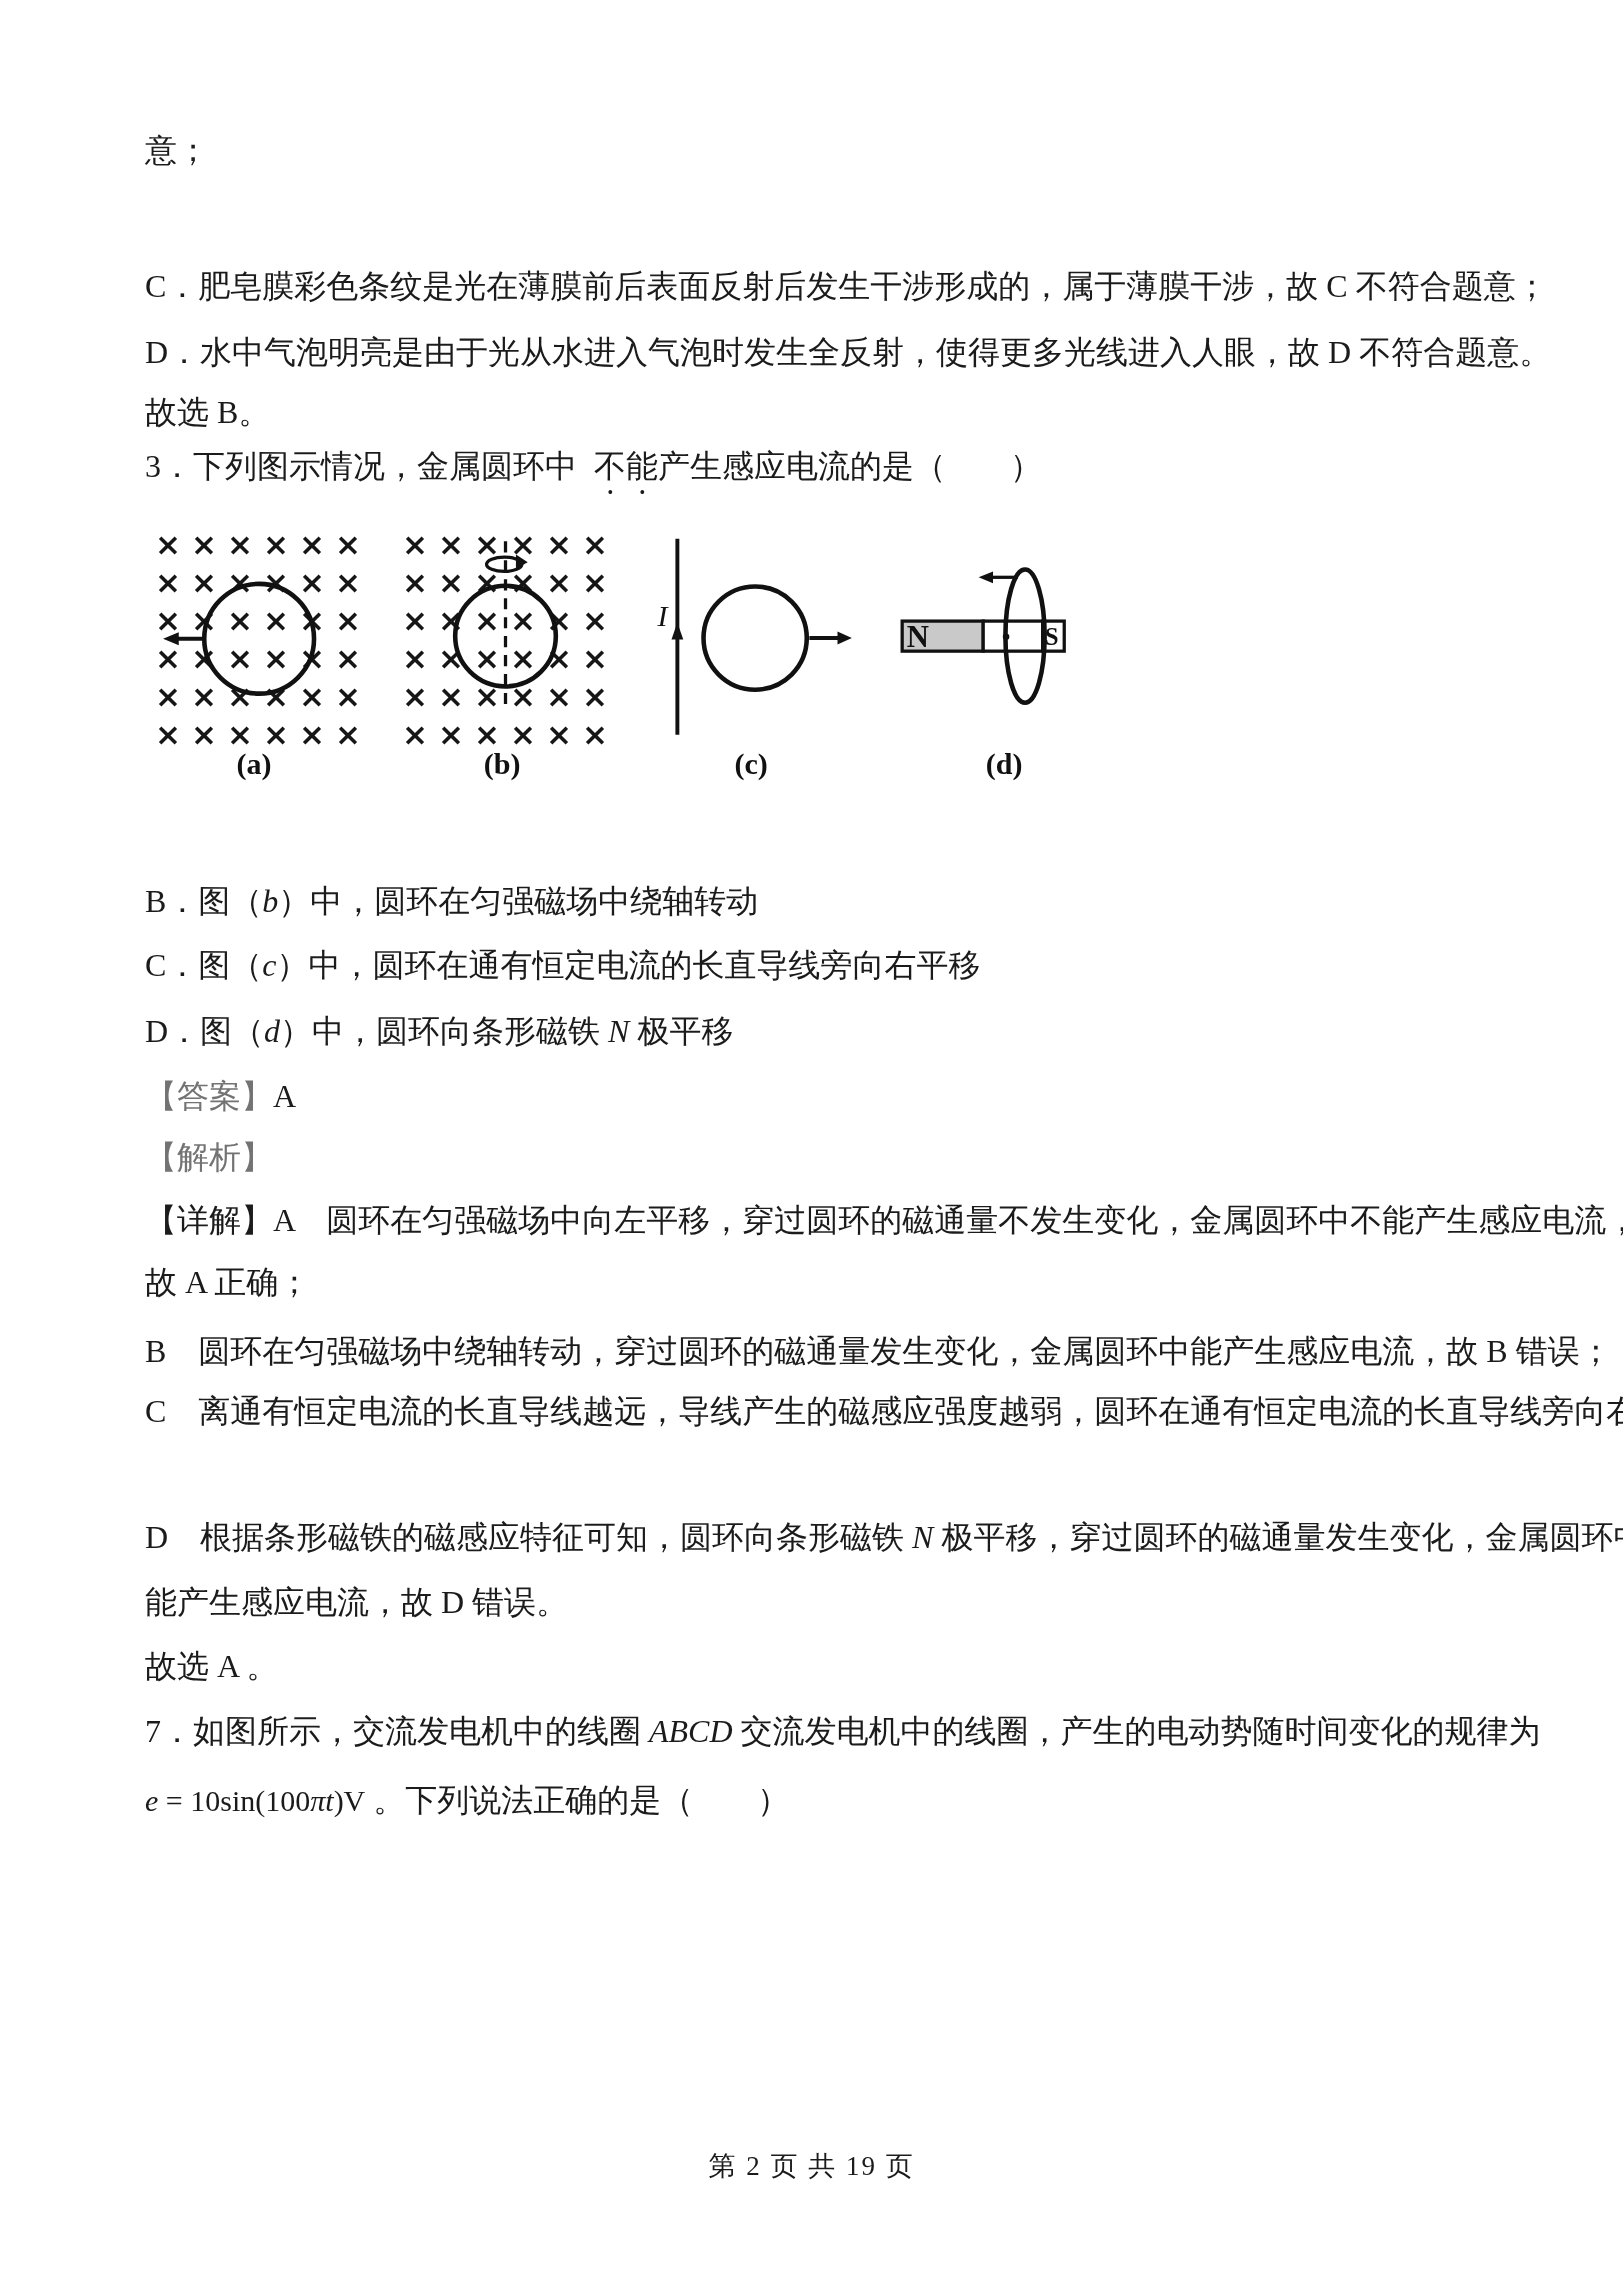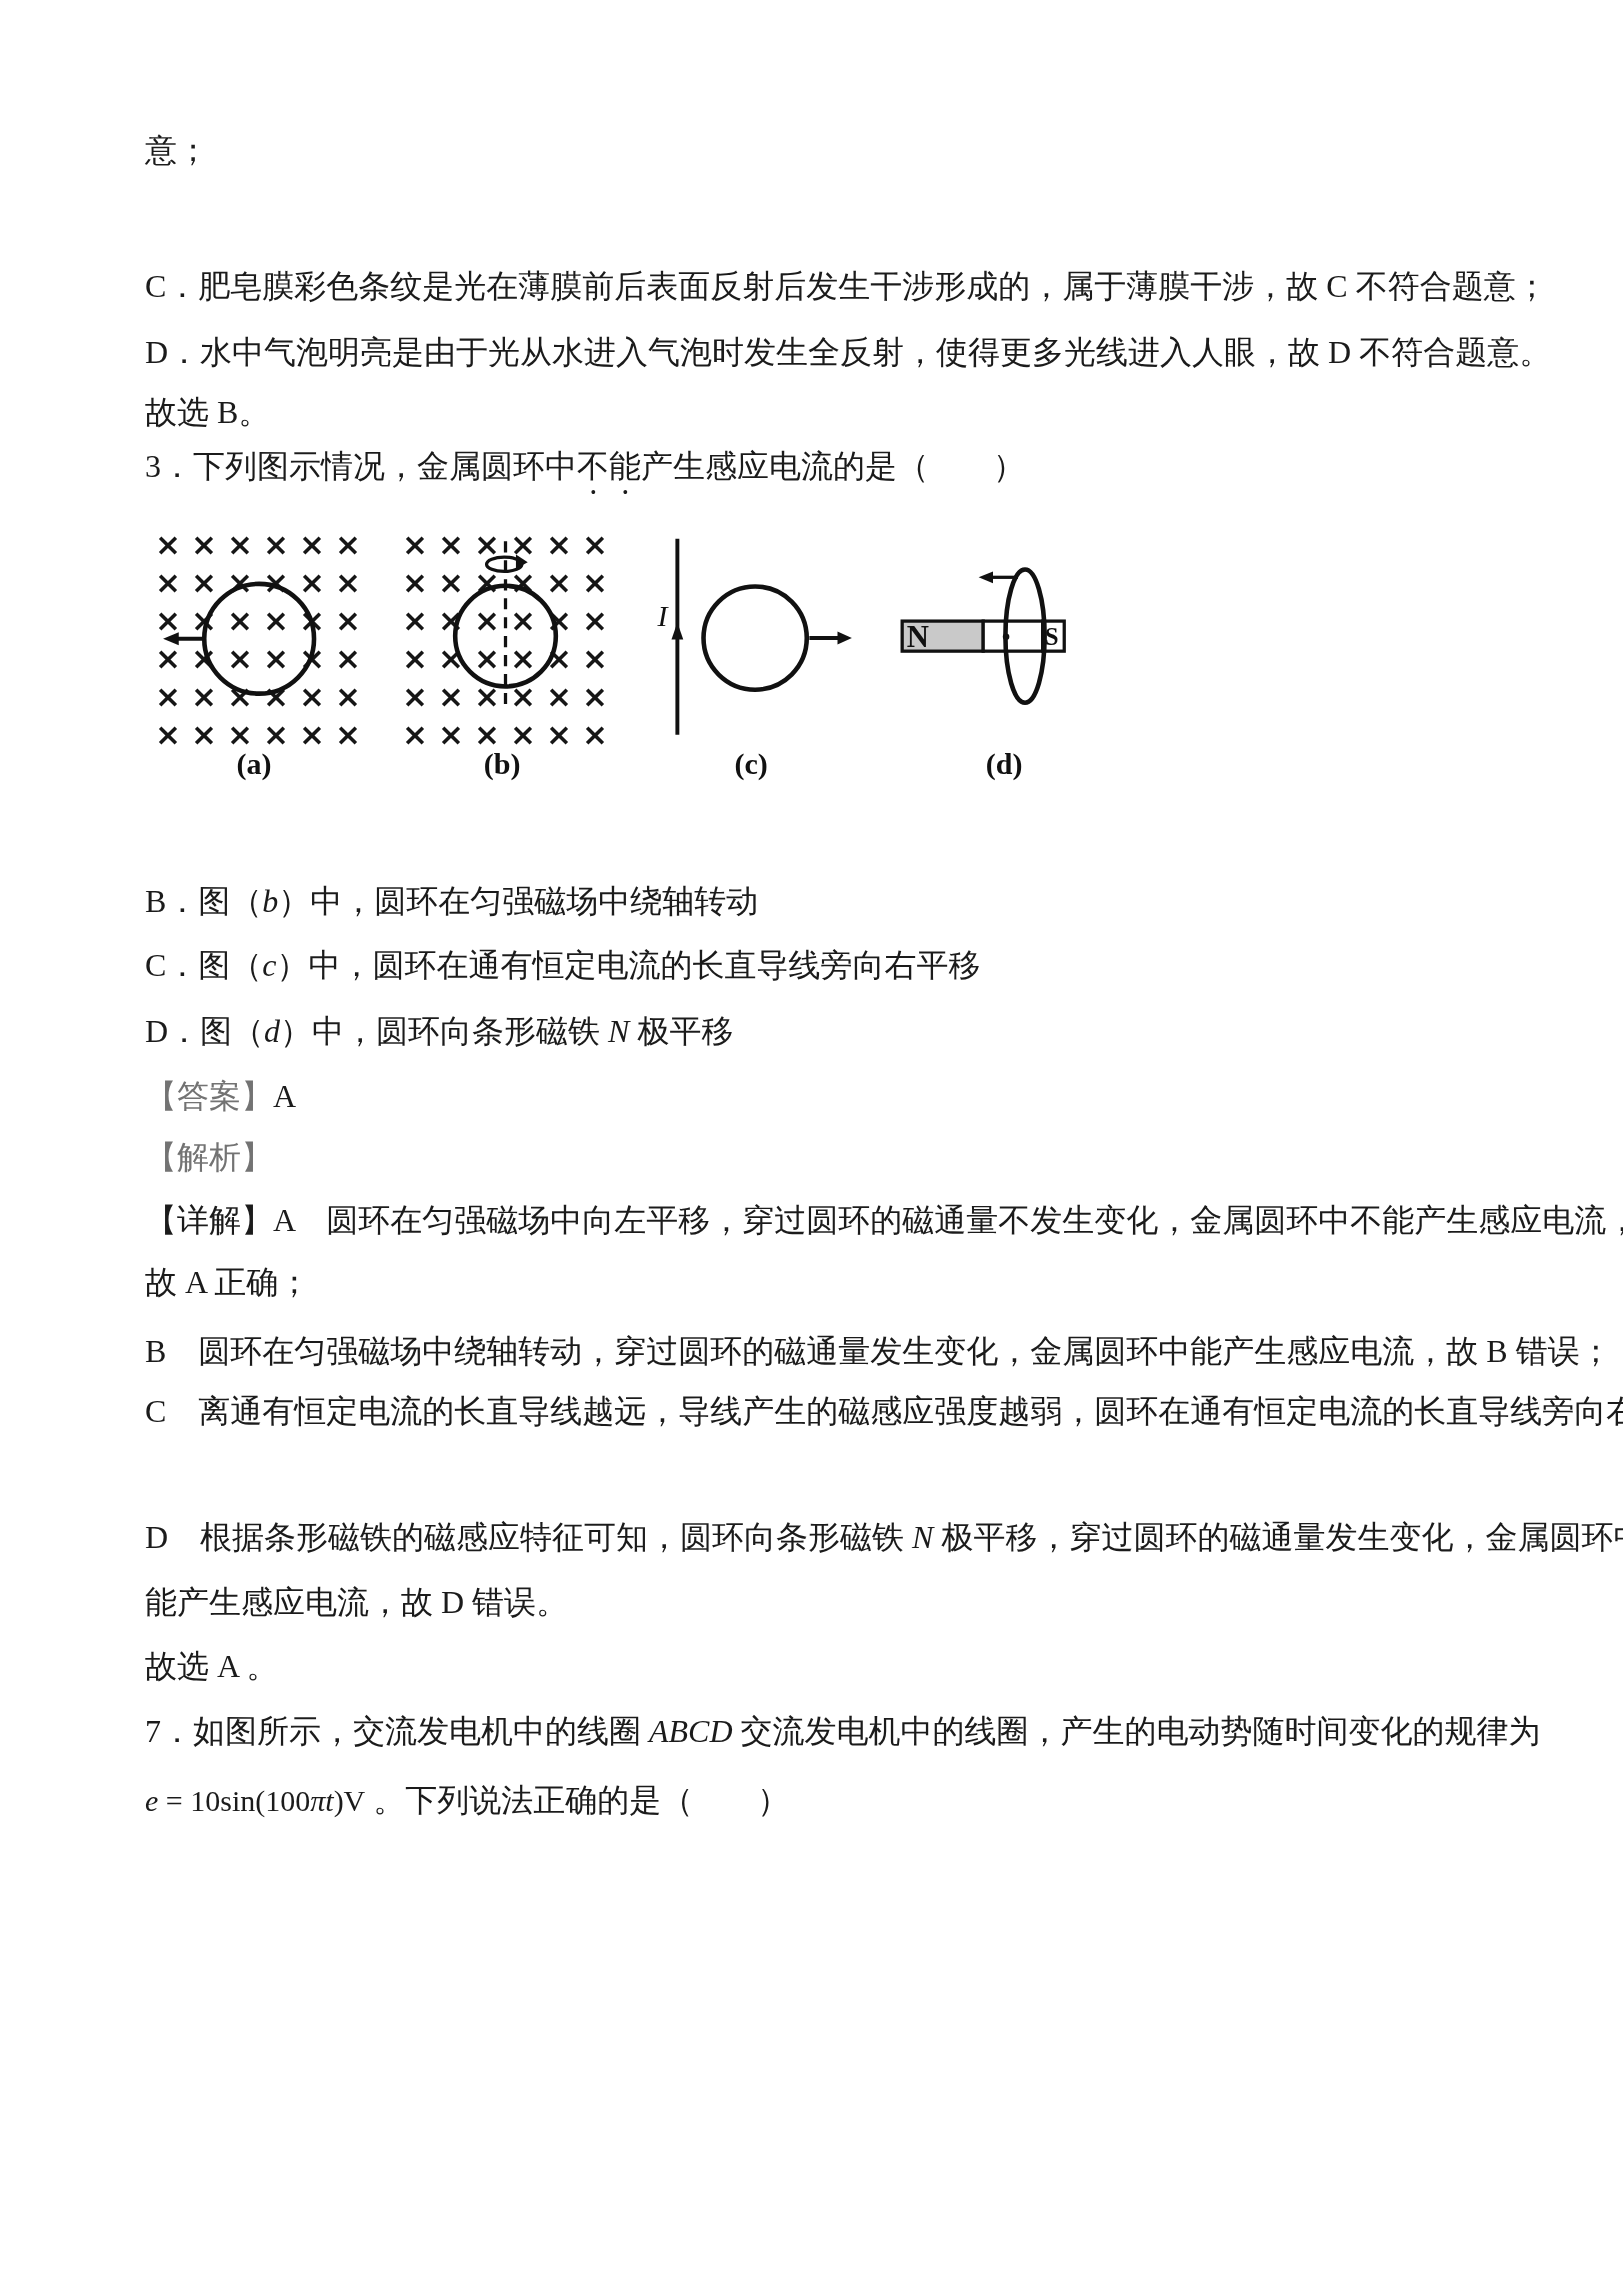--- a/index.html
+++ b/index.html
@@ -13,21 +13,21 @@
   }
   .ln{
     position:absolute;left:145px;
     white-space:nowrap;
     font-size:32px;line-height:41px;
   }
   .var{font-style:italic;font-family:"Liberation Serif","DejaVu Serif",serif;}
   .gray{color:#737373;margin-top:22px;}
   .emph{
     text-emphasis:filled dot;-webkit-text-emphasis:filled dot;
-    text-emphasis-position:under right;-webkit-text-emphasis-position:under right;
+    text-emphasis-position:under right;margin-left:17px;-webkit-text-emphasis-position:under right;
   }
   .xgrid{
     position:absolute;
     display:grid;
     grid-template-columns:repeat(6,36px);
     grid-auto-rows:38px;
   }
   .xgrid span{
     display:flex;align-items:center;justify-content:center;
     font-family:"DejaVu Sans",sans-serif;
@@ -205,15 +205,16 @@
   <div class="ln" style="top:1582px">能产生感应电流，故 D 错误。</div>
   <div class="ln" style="top:1646px">故选 A 。</div>
 
   <div class="ln" style="top:1711px">
     <span>7．如图所示，交流发电机中的线圈 </span><span class="var">ABCD</span><span> 交流发电机中的线圈，产生的电动势随时间变化的规律为</span>
   </div>
   <div class="ln" style="top:1780px">
     <span class="fml"><span class="var">e</span><span> = 10sin(100</span><span class="var">πt</span><span>)V</span></span><span> 。下列说法正确的是（　　）</span>
   </div>
 
+  <div class="footer">第 2 页 共 19 页</div>
 
 </div>
 
 
 </body></html>

